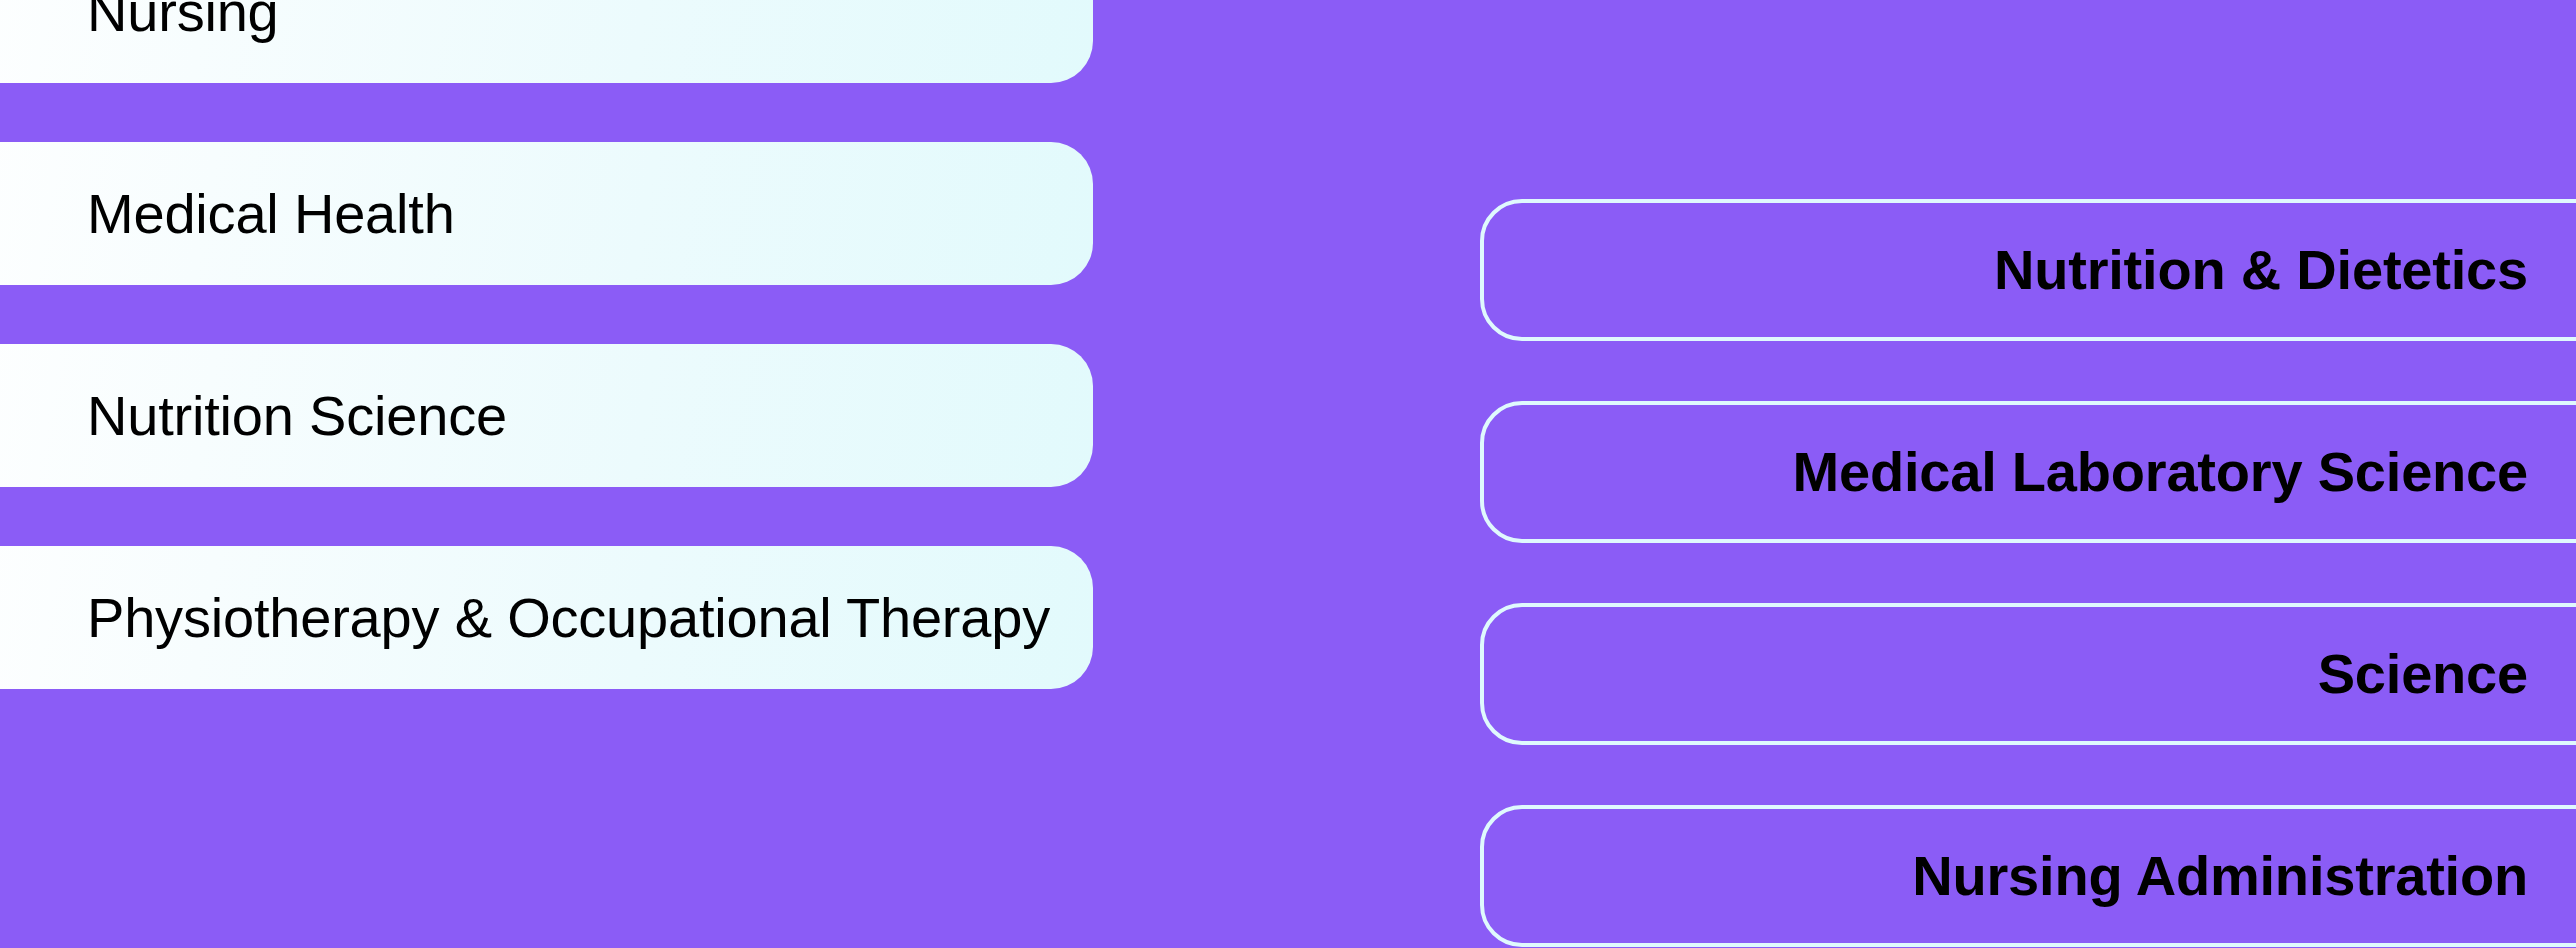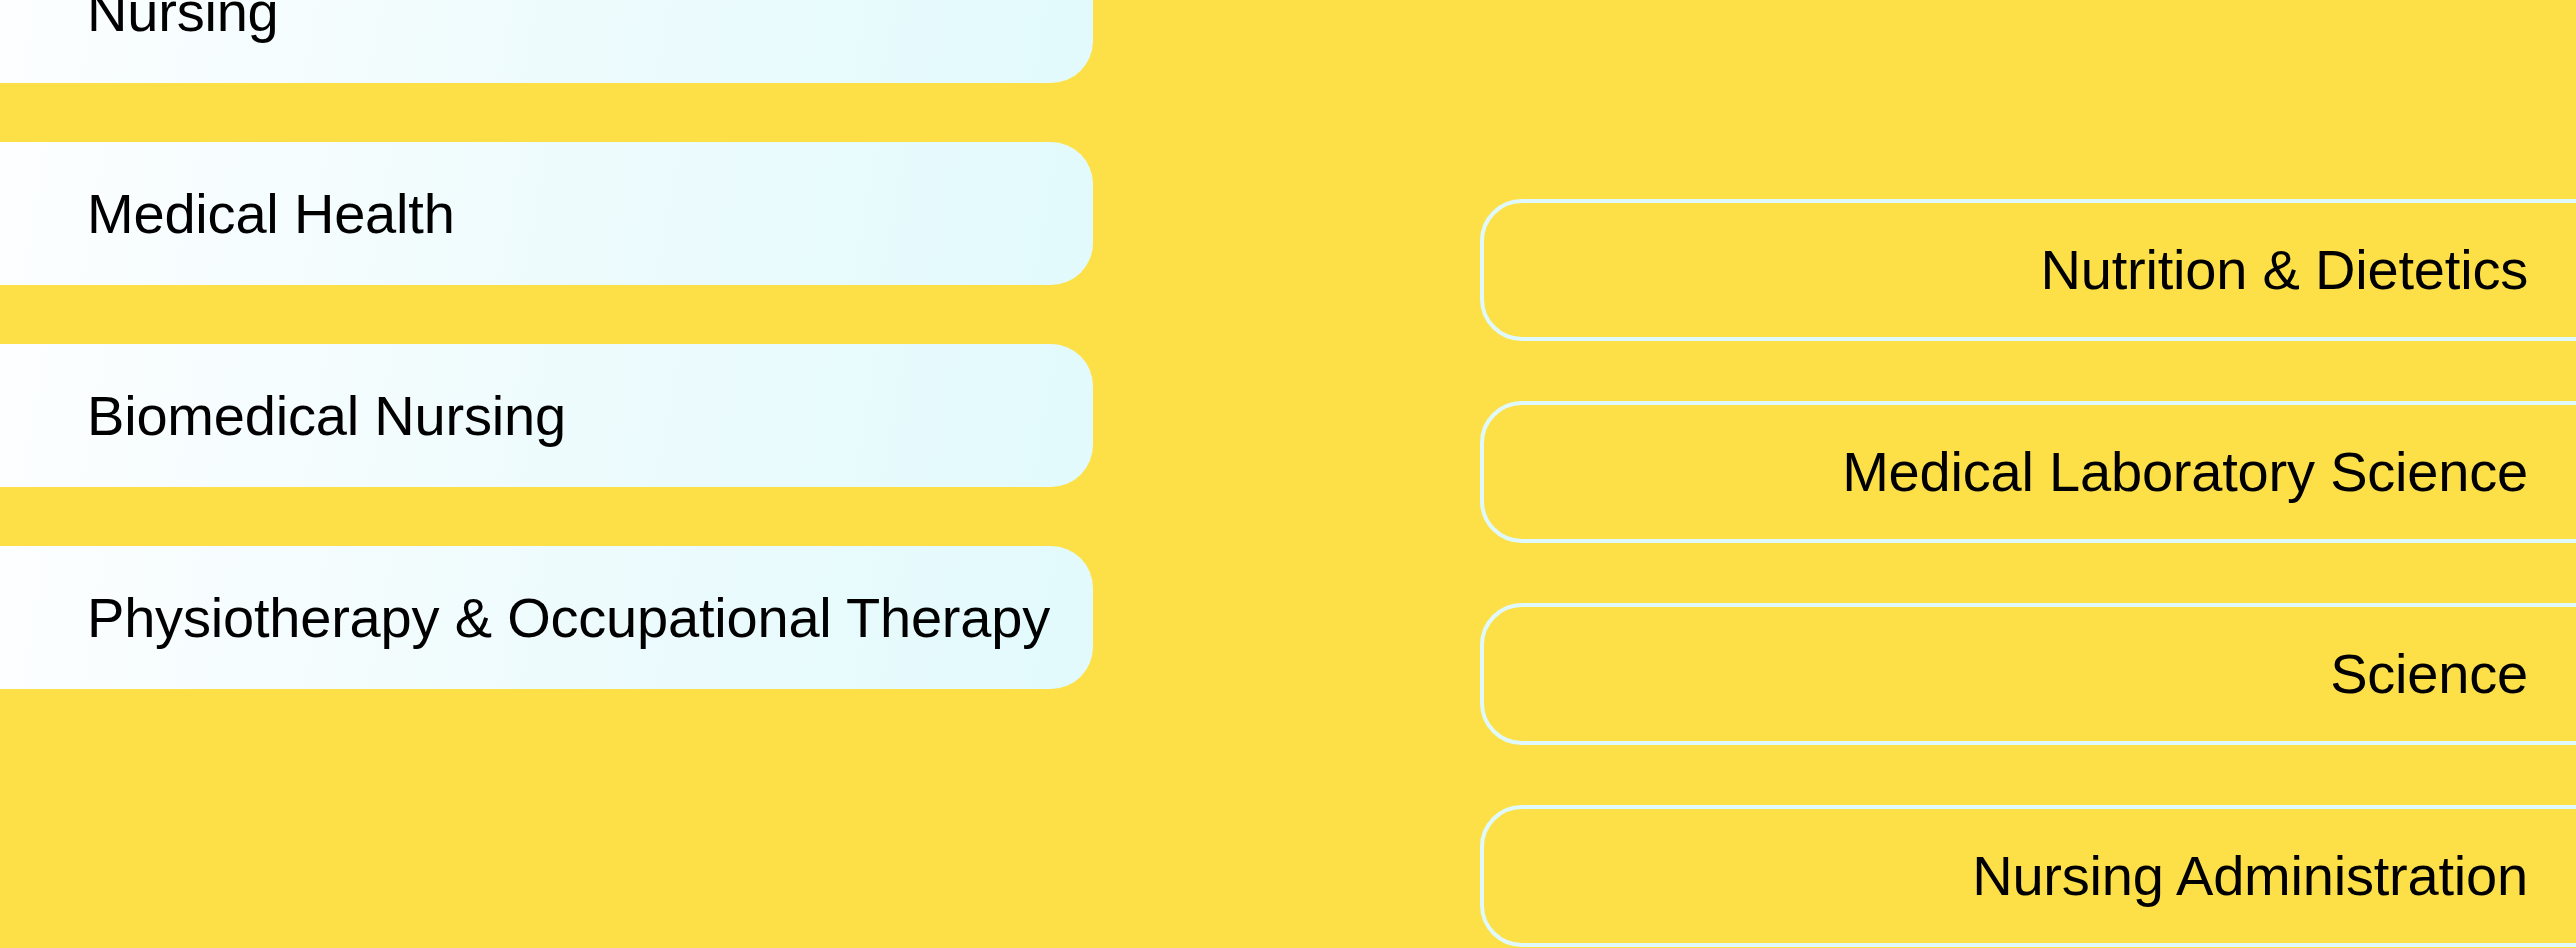--- a/index.html
+++ b/index.html
@@ -13,21 +13,21 @@
   body {
     background: #4c666e;
     font-family: "Liberation Sans", sans-serif;
     -webkit-font-smoothing: antialiased;
   }
 
   #stage {
     position: relative;
     width: 2576px;
     height: 949px;
-    background: #fde047;
+    background: #8b5cf6;
     overflow: hidden;
   }
 
   
   .left-col {
     position: absolute;
     left: -100px;           
     top: -60px;             
     width: 1193px;
   }
@@ -81,42 +81,42 @@
     align-items: center;
     justify-content: flex-end;
     padding-right: 148px;   
     padding-left: 36px;
   }
 
   .pill-outline .pill-label {
     color: #000000;
     font-size: 56px;
     line-height: 1;
-    font-weight: 400;
+    font-weight: 700;
     letter-spacing: -0.2px;
     white-space: nowrap;
   }
 </style>
 </head>
 <body>
 
 <div id="stage">
 
   <div class="left-col">
 
     <div class="pill-filled">
       <span class="pill-label">Nursing</span>
     </div>
 
     <div class="pill-filled">
       <span class="pill-label">Medical Health</span>
     </div>
 
     <div class="pill-filled">
-      <span class="pill-label">Biomedical Nursing</span>
+      <span class="pill-label">Nutrition Science</span>
     </div>
 
     <div class="pill-filled">
       <span class="pill-label">Physiotherapy &amp; Occupational Therapy</span>
     </div>
 
   </div>
 
   <div class="right-col">
 

